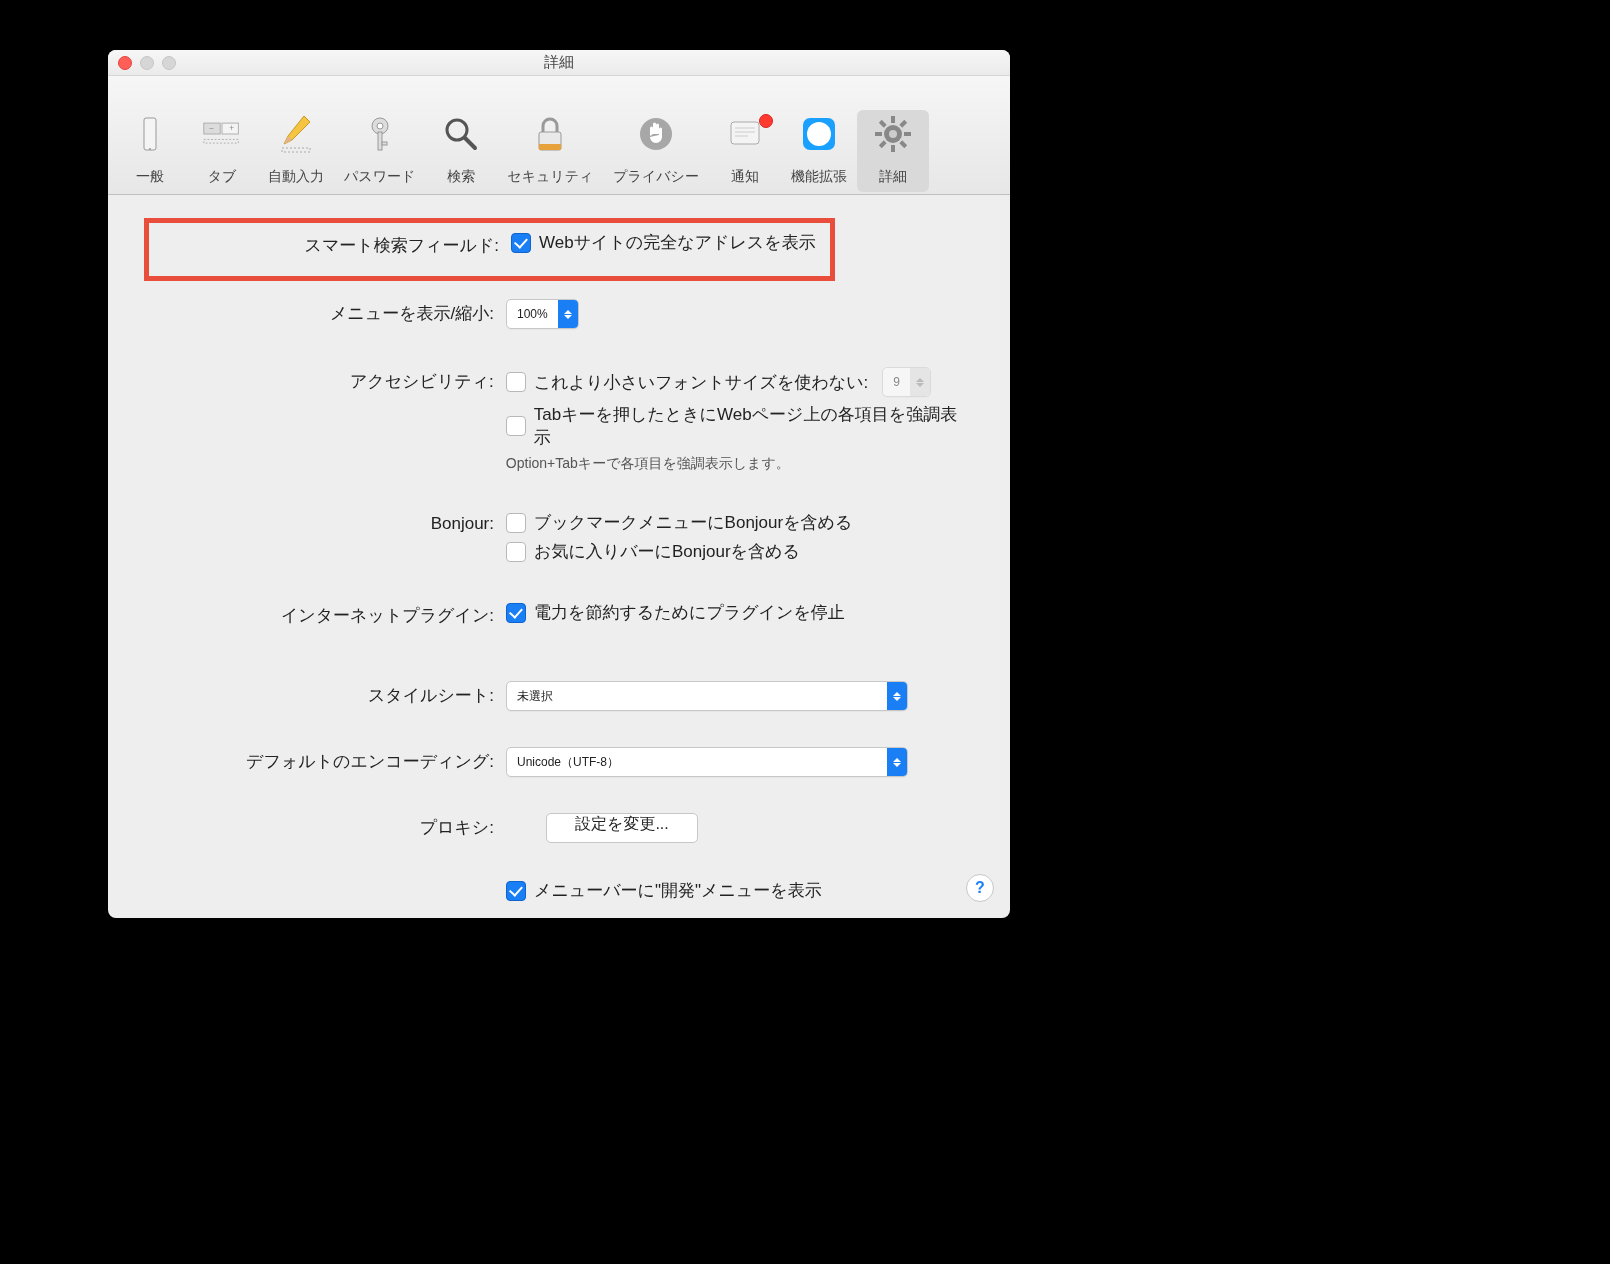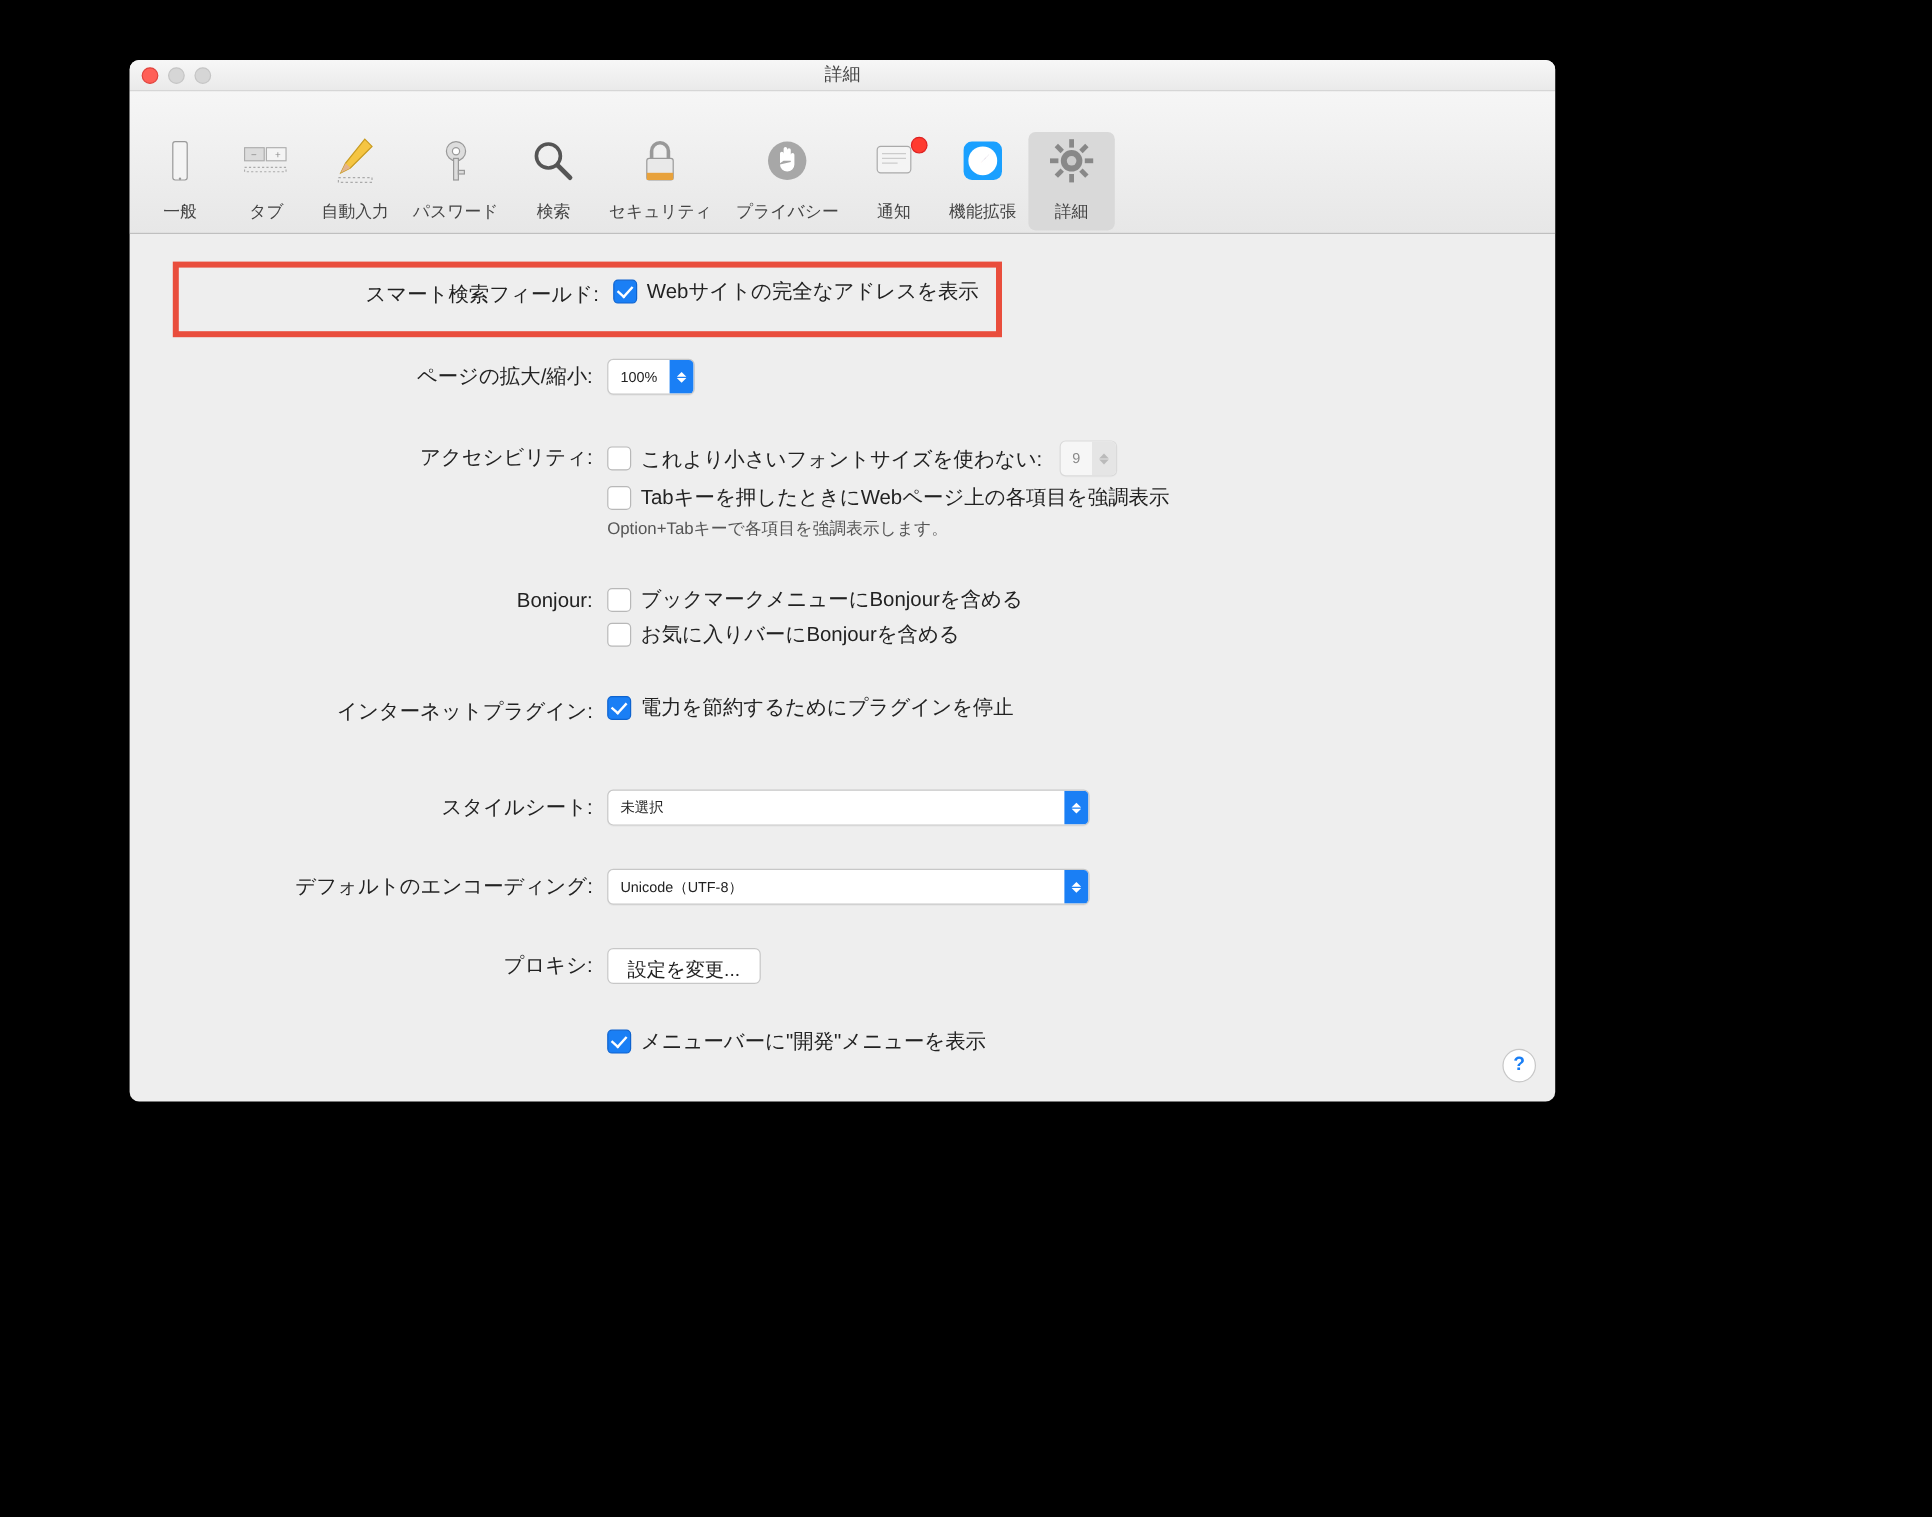--- a/index.html
+++ b/index.html
@@ -1,16 +1,16 @@
 <!DOCTYPE html>
 <html><head>
 <meta charset="utf-8">
 <style>
 html,body{margin:0;padding:0;background:#000;width:1610px;height:1264px;font-family:-apple-system,"Helvetica Neue","Hiragino Kaku Gothic ProN","Hiragino Sans",Meiryo,sans-serif;font-size:17px;color:#222;-webkit-font-smoothing:antialiased;}
-.window{position:absolute;left:108px;top:50px;width:1188px;height:868px;background:#eeeeee;border-radius:8px;box-shadow:0 20px 60px rgba(0,0,0,.6),0 0 0 1px rgba(0,0,0,.1);overflow:hidden;}
+.window{position:absolute;left:108px;top:50px;width:902px;height:868px;background:#eeeeee;border-radius:8px;box-shadow:0 20px 60px rgba(0,0,0,.6),0 0 0 1px rgba(0,0,0,.1);overflow:hidden;}
 .titlebar{height:25px;border-bottom:1px solid #d6d6d6;display:flex;align-items:center;position:relative;background:linear-gradient(#f7f7f7,#eaeaea);}
 .traffic{display:flex;gap:8px;margin-left:10px;}
 .tl{width:12px;height:12px;border-radius:50%;}
 .tl.red{background:#ff5f57;border:1px solid #e0443e;}
 .tl.grey{background:#d6d6d6;border:1px solid #c5c5c5;}
 .wtitle{position:absolute;left:0;right:0;text-align:center;font-size:15px;color:#444;}
 .toolbar{height:116px;background:linear-gradient(#f6f6f6,#e7e7e7);border-bottom:1px solid #bfbfbf;display:flex;align-items:flex-end;padding:0 6px 2px 6px;gap:0;}
 .tbtn{display:flex;flex-direction:column;align-items:center;justify-content:flex-end;min-width:52px;padding:4px 10px 6px 10px;border-radius:6px;cursor:pointer;position:relative;}
 .tbtn.selected{background:#d9d9d9;}
 .tbtn .lbl{font-size:14px;color:#444;margin-top:14px;white-space:nowrap;}
@@ -30,21 +30,21 @@
 .select .sval{padding:0 10px;font-size:12px;}
 .select .sbtn{width:20px;height:100%;background:#1a7ff5;display:flex;flex-direction:column;align-items:center;justify-content:center;gap:1px;}
 .select .sbtn::before,.select .sbtn::after{content:"";width:0;height:0;border-left:4px solid transparent;border-right:4px solid transparent;}
 .select .sbtn::before{border-bottom:4px solid #fff;}
 .select .sbtn::after{border-top:4px solid #fff;}
 .select.disabled{opacity:.5;}
 .select.disabled .sbtn{background:#ddd;}
 .select.disabled .sbtn::before{border-bottom-color:#888;}
 .select.disabled .sbtn::after{border-top-color:#888;}
 .hint{font-size:14px;color:#555;}
-.btn{height:28px;padding:0 16px;background:#fff;border:1px solid #c7c7c7;border-radius:5px;font-size:16px;display:inline-flex;align-items:flex-end;}
+.btn{height:28px;padding:0 28px;background:#fff;border:1px solid #c7c7c7;border-radius:5px;font-size:16px;display:inline-flex;align-items:flex-start;margin-left:40px;}
 .spacer{height:30px;}
 .helpbtn{width:26px;height:26px;border-radius:50%;border:1px solid #c7c7c7;background:#fff;color:#1a7ff5;font-weight:bold;display:flex;align-items:center;justify-content:center;position:absolute;right:16px;bottom:16px;font-size:16px;}
 </style>
 </head>
 <body>
 
 <div class="window">
 
   <div class="titlebar">
     <div class="traffic">
@@ -177,21 +177,21 @@
       <div class="lab">スマート検索フィールド:</div>
       <div class="ctrls">
         <div class="cbrow">
           <span class="checkbox on"></span>
           <span>Webサイトの完全なアドレスを表示</span>
         </div>
       </div>
     </div>
 
     <div class="row">
-      <div class="lab">ページの拡大/縮小:</div>
+      <div class="lab">メニューを表示/縮小:</div>
       <div class="ctrls">
         <div class="select">
           <span class="sval">100%</span>
           <span class="sbtn"></span>
         </div>
       </div>
     </div>
 
     <div class="spacer"></div>
 

